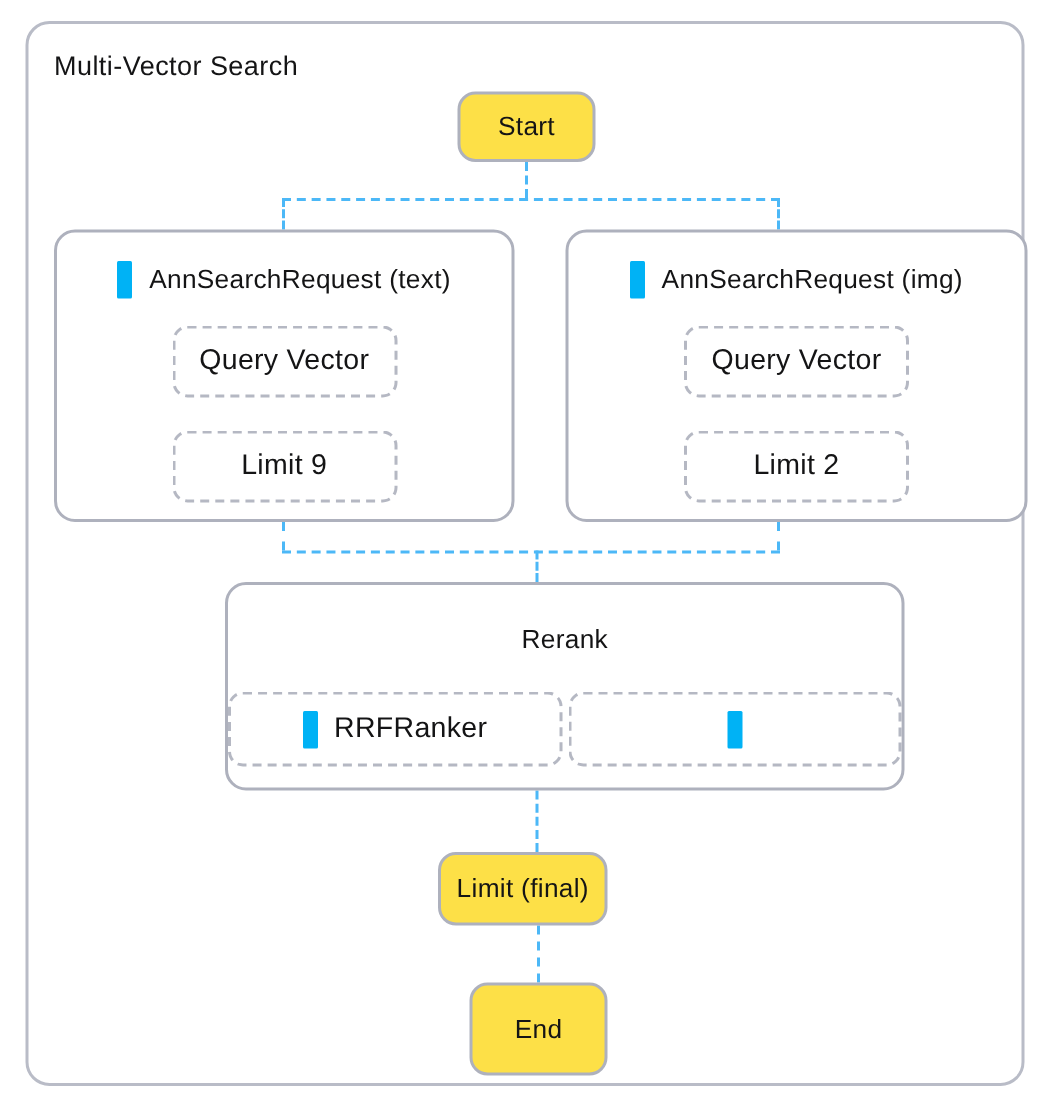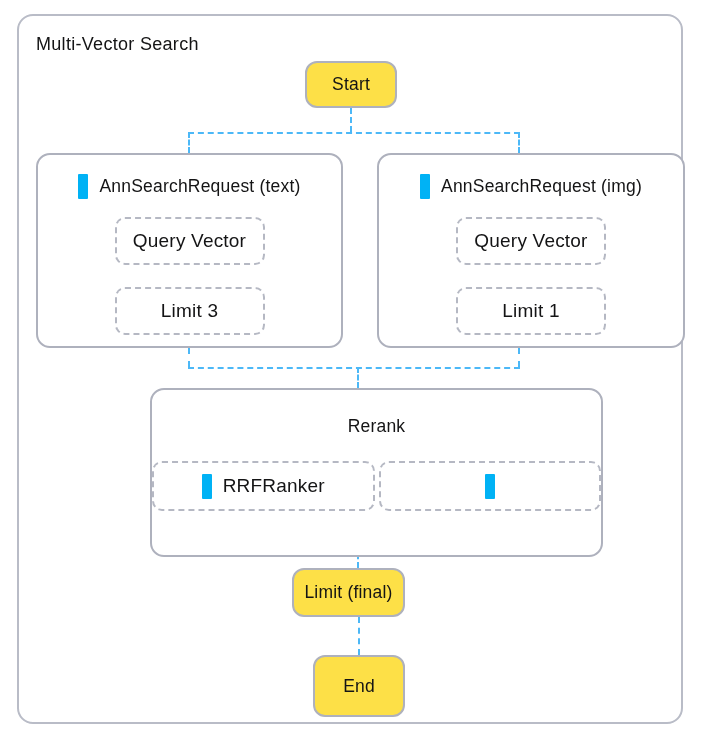--- a/index.html
+++ b/index.html
@@ -55,21 +55,21 @@
     border: 2px solid #aeb1bd;
     border-radius: 14px;
     background: #ffffff;
     box-sizing: border-box;
     display: flex;
     flex-direction: column;
     align-items: center;
   }
   .group-ann-text { left: 36px;  top: 153px; width: 307px; height: 195px; }
   .group-ann-img  { left: 364px; top: 153px; width: 308px; height: 195px; margin-left: 13px; }
-  .group-rerank   { left: 150px; top: 388px; width: 453px; height: 169px; }
+  .group-rerank   { left: 150px; top: 388px; width: 453px; height: 139px; }
 
   .group-title-row {
     display: flex;
     align-items: center;
     gap: 11px;
     margin-top: 17px;
     height: 28px;
     font-size: 17.5px;
     letter-spacing: 0.2px;
     white-space: nowrap;
@@ -158,34 +158,34 @@
 
   <div class="group group-ann-text">
     <div class="group-title-row">
       <span class="bar-icon"></span>
       <span>AnnSearchRequest (text)</span>
     </div>
     <div class="dashed-node ann-item ann-item-1">
       <span>Query Vector</span>
     </div>
     <div class="dashed-node ann-item ann-item-2">
-      <span>Limit 3</span>
+      <span>Limit 9</span>
     </div>
   </div>
 
   <div class="group group-ann-img">
     <div class="group-title-row">
       <span class="bar-icon"></span>
       <span>AnnSearchRequest (img)</span>
     </div>
     <div class="dashed-node ann-item ann-item-1">
       <span>Query Vector</span>
     </div>
     <div class="dashed-node ann-item ann-item-2">
-      <span>Limit 1</span>
+      <span>Limit 2</span>
     </div>
   </div>
 
   <div class="group group-rerank">
     <div class="rerank-title">Rerank</div>
     <div class="rerank-row">
       <div class="dashed-node ranker">
         <span class="bar-icon"></span>
         <span>RRFRanker</span>
       </div>

